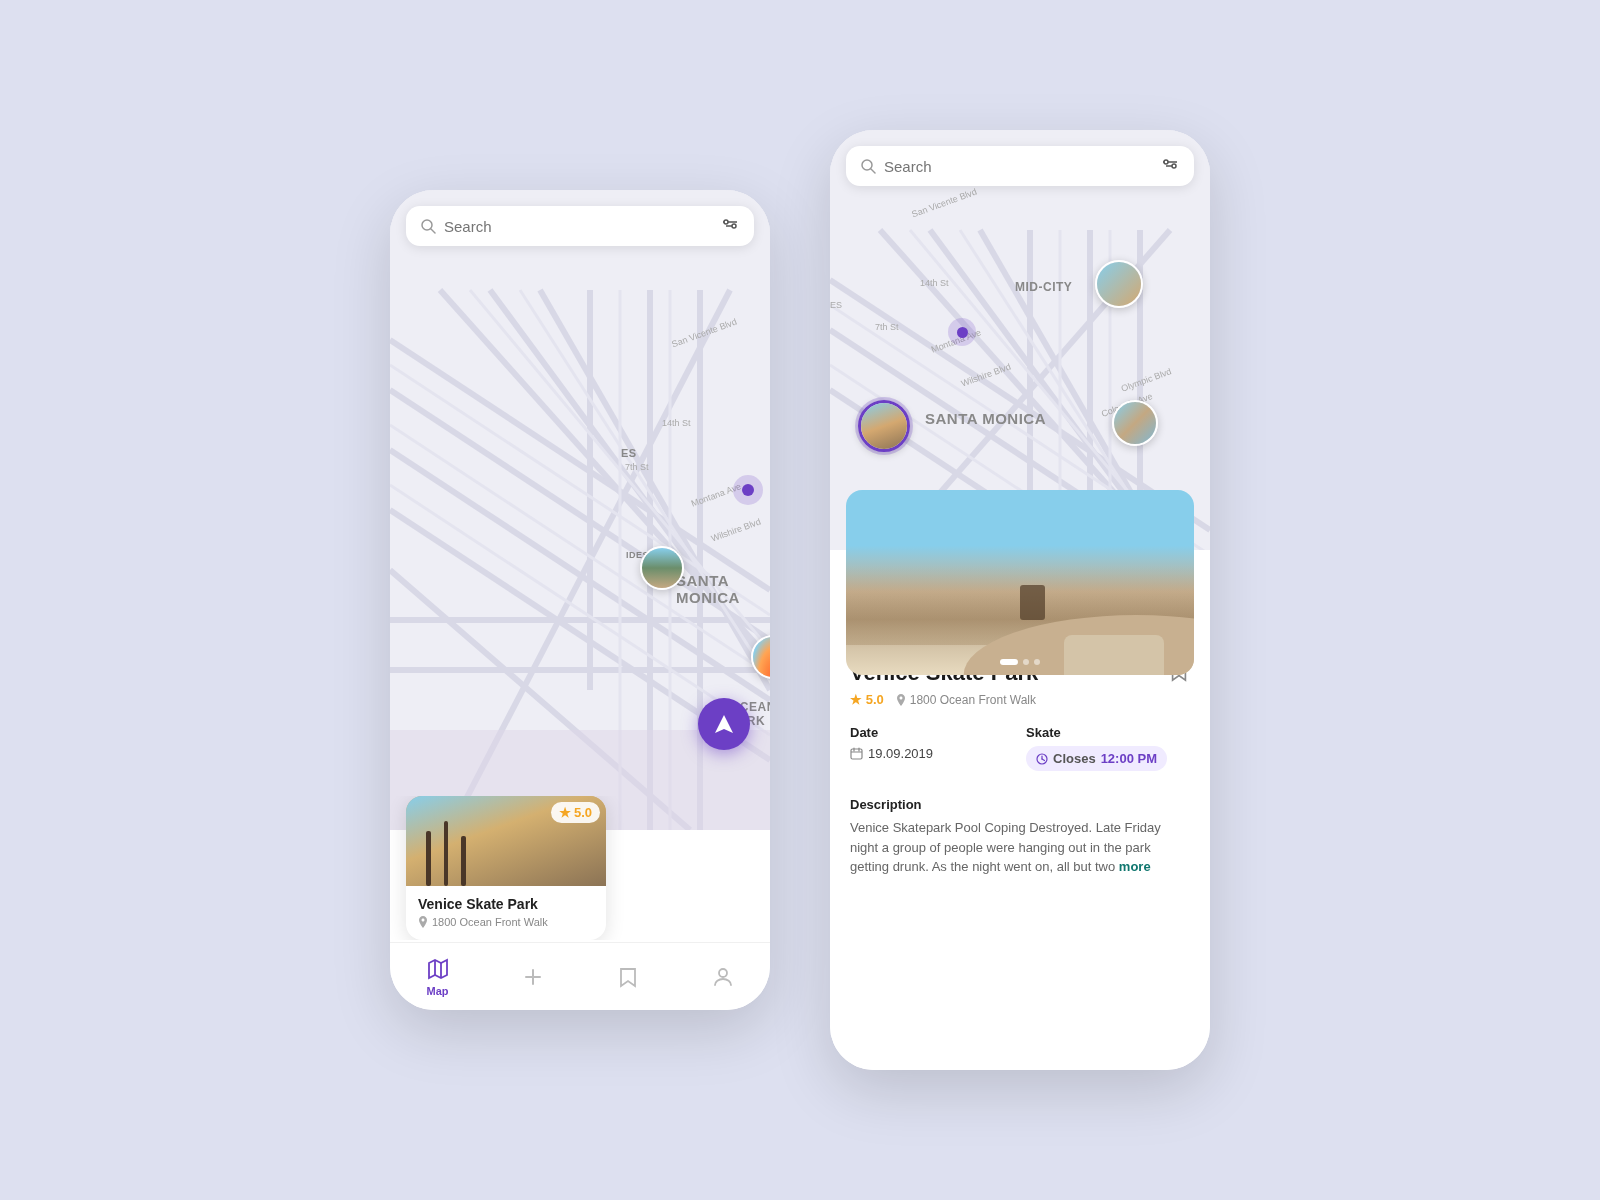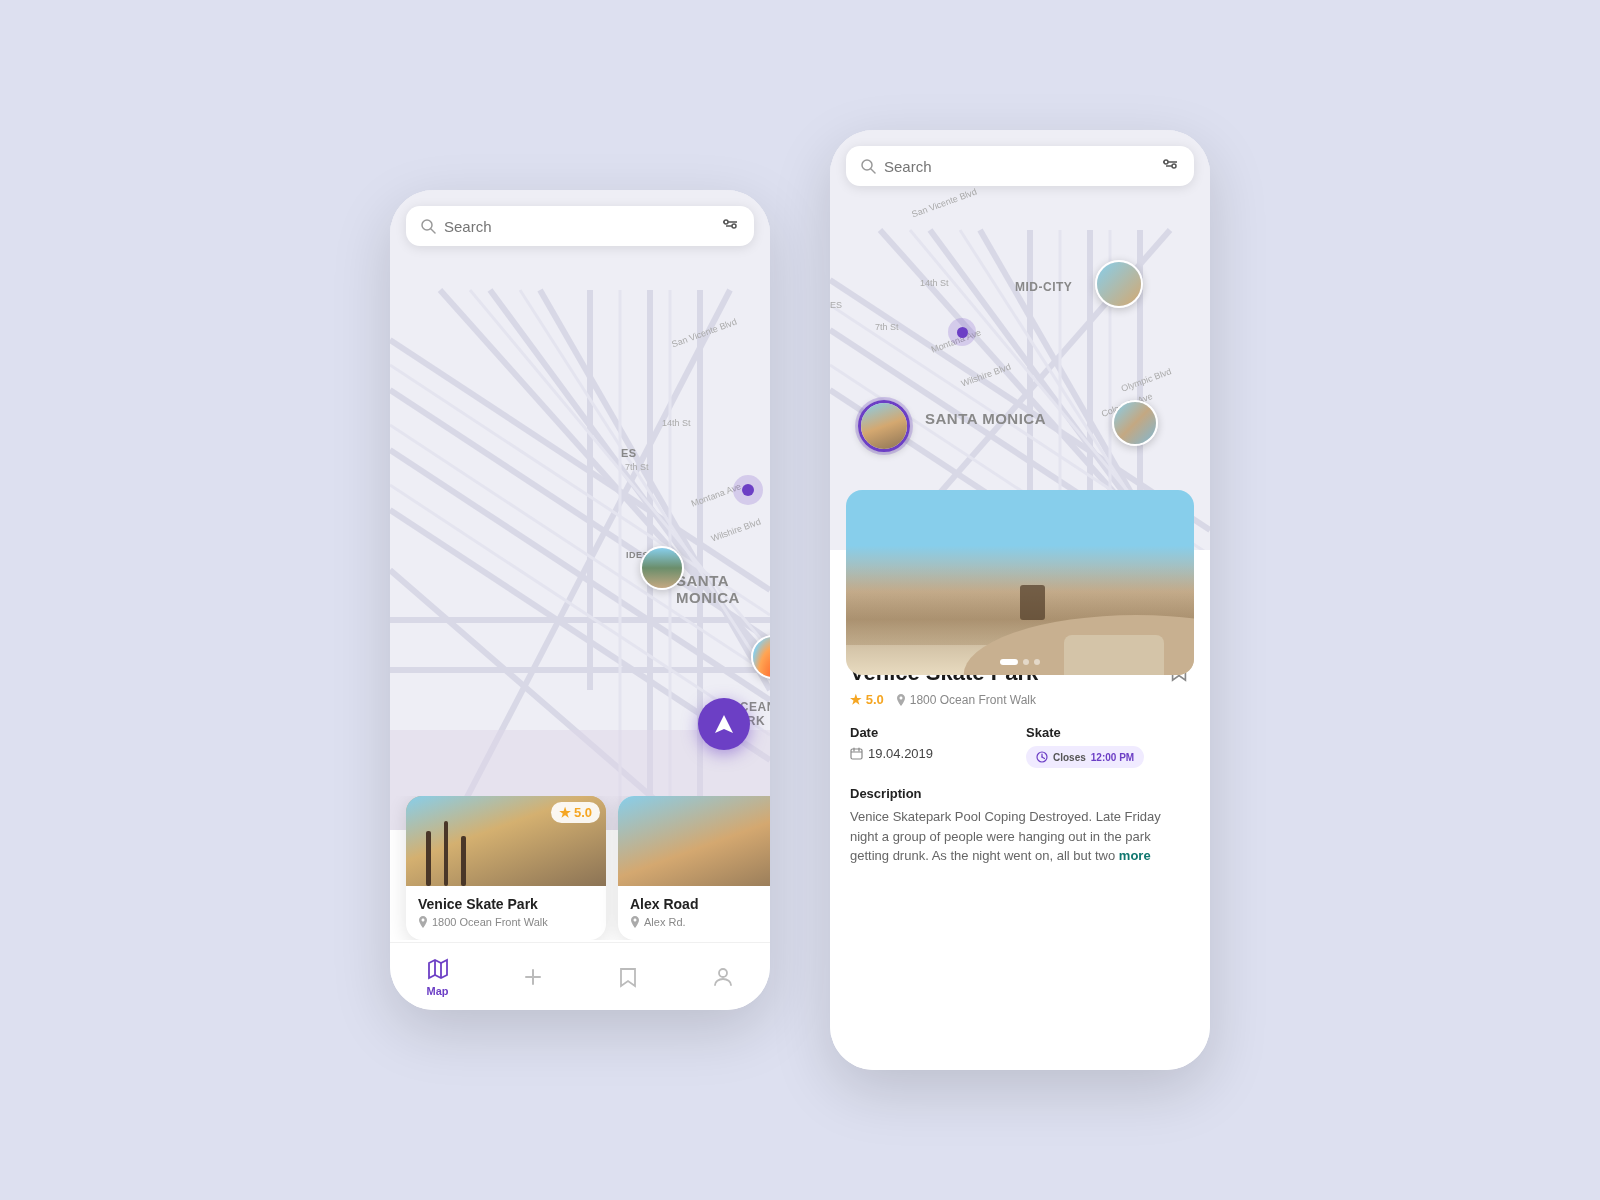--- a/index.html
+++ b/index.html
@@ -236,21 +236,21 @@
       align-items: center;
       gap: 4px;
       font-size: 12px;
       color: #888;
     }
 
     .detail-grid {
       display: grid;
       grid-template-columns: 1fr 1fr;
       gap: 12px;
-      margin-bottom: 18px;
+      margin-bottom: 26px;
     }
     .detail-grid-label {
       font-size: 13px;
       font-weight: 700;
       color: #222;
       margin-bottom: 6px;
     }
     .detail-date-value {
       font-size: 13px;
       color: #444;
@@ -258,21 +258,21 @@
       align-items: center;
       gap: 5px;
     }
     .time-badge {
       background: #f0ebff;
       border-radius: 20px;
       padding: 5px 10px;
       display: inline-flex;
       align-items: center;
       gap: 5px;
-      font-size: 10px;
+      font-size: 13px;
       font-weight: 600;
     }
     .time-badge-text { color: #555; }
     .time-badge-value { color: #6c3fc5; }
 
     .detail-desc-label {
       font-size: 13px;
       font-weight: 700;
       color: #222;
       margin-bottom: 6px;
@@ -455,36 +455,20 @@
         <div class="card-title">Venice Skate Park</div>
         <div class="card-address">
           <svg width="10" height="12" viewBox="0 0 10 12" fill="none">
             <path d="M5 0C2.8 0 1 1.8 1 4C1 7 5 12 5 12C5 12 9 7 9 4C9 1.8 7.2 0 5 0ZM5 5.5C4.17 5.5 3.5 4.83 3.5 4C3.5 3.17 4.17 2.5 5 2.5C5.83 2.5 6.5 3.17 6.5 4C6.5 4.83 5.83 5.5 5 5.5Z" fill="#aaa"></path>
           </svg>
           <span>1800 Ocean Front Walk</span>
         </div>
       </div>
     </div>
 
-    <div class="card" style="width:120px;overflow:hidden;">
-      <div class="card-image" style="height:90px;">
-        <div style="width:100%;height:100%;background:linear-gradient(160deg,#87CEEB 0%,#d4a870 50%,#8B7355 100%);">
-          
-        </div>
-      </div>
-      <div class="card-body">
-        <div class="card-title">Alex Road</div>
-        <div class="card-address">
-          <svg width="10" height="12" viewBox="0 0 10 12" fill="none">
-            <path d="M5 0C2.8 0 1 1.8 1 4C1 7 5 12 5 12C5 12 9 7 9 4C9 1.8 7.2 0 5 0ZM5 5.5C4.17 5.5 3.5 4.83 3.5 4C3.5 3.17 4.17 2.5 5 2.5C5.83 2.5 6.5 3.17 6.5 4C6.5 4.83 5.83 5.5 5 5.5Z" fill="#aaa"></path>
-          </svg>
-          <span>Alex Rd.</span>
-        </div>
-      </div>
-    </div>
   </div>
 
   <div class="bottom-nav">
     <div class="nav-item">
       <svg class="nav-icon" viewBox="0 0 24 24" fill="none">
         <path d="M3 6L9 3L15 6L21 3V18L15 21L9 18L3 21V6Z" stroke="#6c3fc5" stroke-width="1.8" fill="none"></path>
         <line x1="9" y1="3" x2="9" y2="18" stroke="#6c3fc5" stroke-width="1.8"></line>
         <line x1="15" y1="6" x2="15" y2="21" stroke="#6c3fc5" stroke-width="1.8"></line>
       </svg>
       <span class="nav-item-label">Map</span>
@@ -631,21 +615,21 @@
     <div class="detail-grid">
       <div>
         <div class="detail-grid-label">Date</div>
         <div class="detail-date-value">
           <svg width="13" height="13" viewBox="0 0 13 13" fill="none">
             <rect x="1" y="2" width="11" height="10" rx="1.5" stroke="#888" stroke-width="1.2"></rect>
             <line x1="1" y1="5" x2="12" y2="5" stroke="#888" stroke-width="1.2"></line>
             <line x1="4" y1="1" x2="4" y2="4" stroke="#888" stroke-width="1.2" stroke-linecap="round"></line>
             <line x1="9" y1="1" x2="9" y2="4" stroke="#888" stroke-width="1.2" stroke-linecap="round"></line>
           </svg>
-          <span>19.04.2019</span>
+          <span>19.09.2019</span>
         </div>
       </div>
       <div>
         <div class="detail-grid-label">Skate</div>
         <div class="time-badge">
           <svg width="12" height="12" viewBox="0 0 12 12" fill="none">
             <circle cx="6" cy="6" r="5" stroke="#6c3fc5" stroke-width="1.2"></circle>
             <line x1="6" y1="3" x2="6" y2="6" stroke="#6c3fc5" stroke-width="1.2" stroke-linecap="round"></line>
             <line x1="6" y1="6" x2="8.5" y2="7.5" stroke="#6c3fc5" stroke-width="1.2" stroke-linecap="round"></line>
           </svg>

